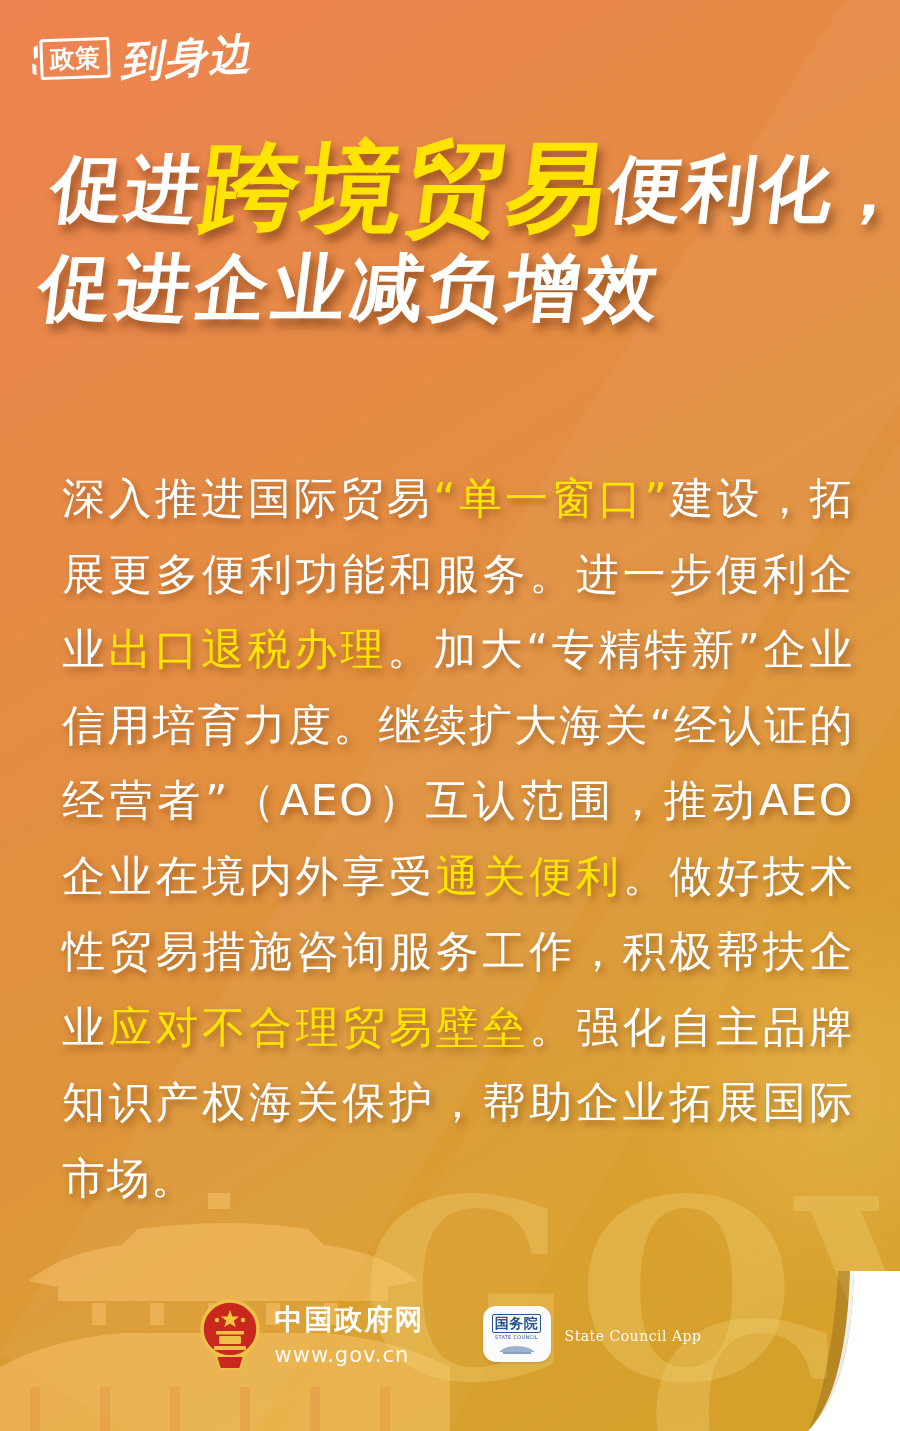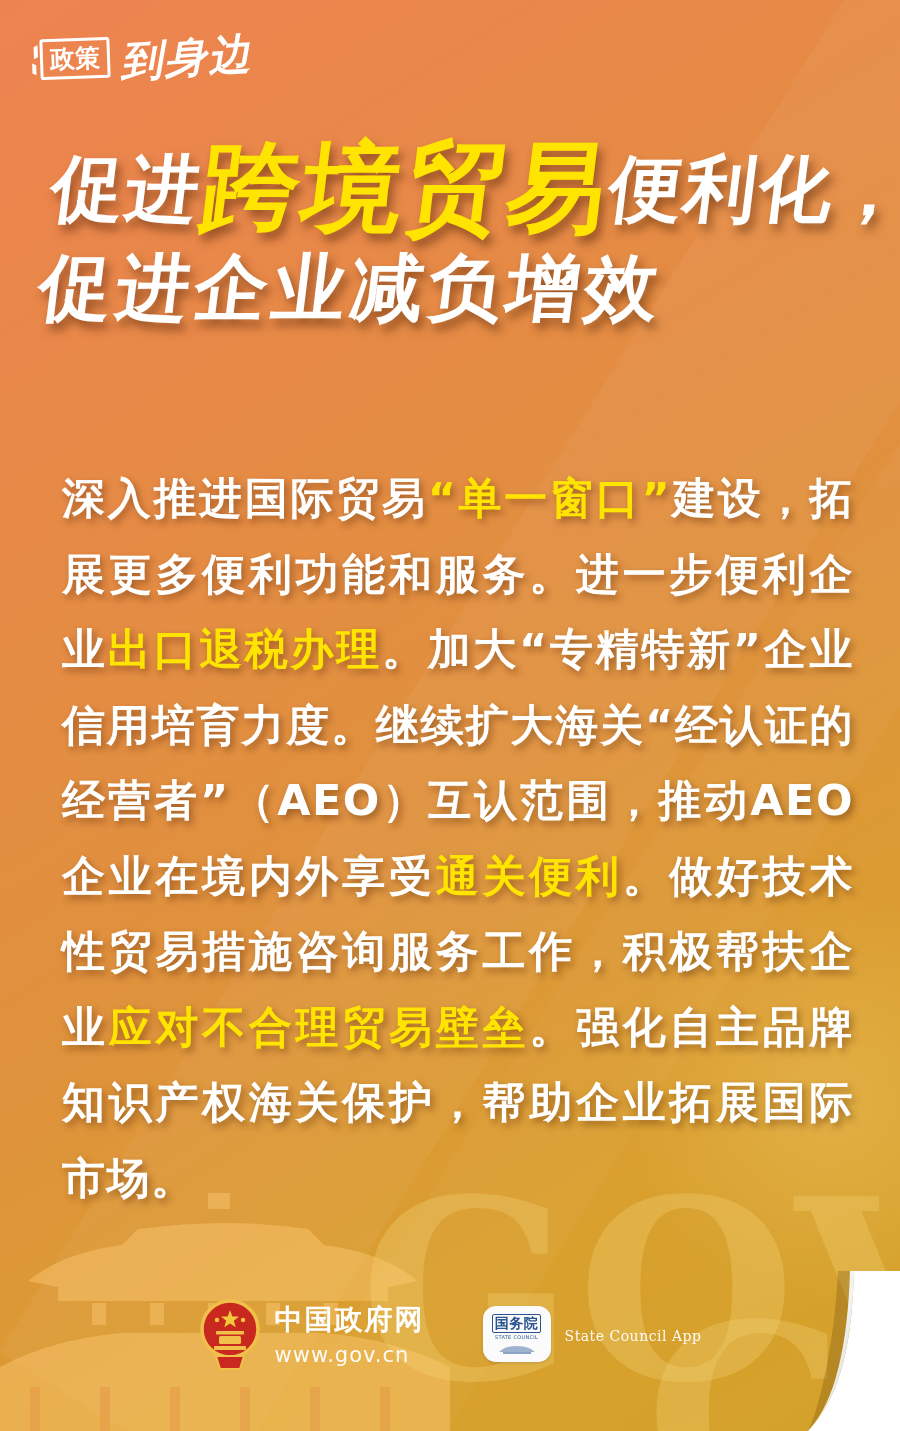--- a/index.html
+++ b/index.html
@@ -38,21 +38,21 @@
 
   
   .title{position:absolute;left:46px;top:132px;z-index:3;color:#fff;font-weight:900;
     transform:skewX(-7deg);text-shadow:5px 7px 10px rgba(75,28,0,0.5);}
   .t-line1{font-size:73px;line-height:112px;letter-spacing:2px;white-space:nowrap;}
   .t-line1 .hl{font-size:99px;color:#ffe400;vertical-align:-8px;letter-spacing:3px;}
   .t-line2{font-size:73px;line-height:86px;letter-spacing:5px;white-space:nowrap;}
 
   
   .body-text{position:absolute;left:62px;top:418px;width:792px;z-index:3;
-    font-size:43px;line-height:75.5px;font-weight:700;color:#fff;
+    font-size:43px;line-height:75.5px;font-weight:400;color:#fff;
     text-align:justify;letter-spacing:1.5px;
     text-shadow:3px 4px 7px rgba(85,33,0,0.45);}
   .body-text .y{color:#ffe400;}
 
   
   .footer{position:absolute;left:0;right:0;top:1298px;display:flex;justify-content:center;
     align-items:center;gap:58px;z-index:4;color:#fff;}
   .f-group{display:flex;align-items:center;gap:14px;}
   .f-text{display:flex;flex-direction:column;justify-content:center;}
   .f-name{font-size:28px;font-weight:bold;letter-spacing:2px;}

